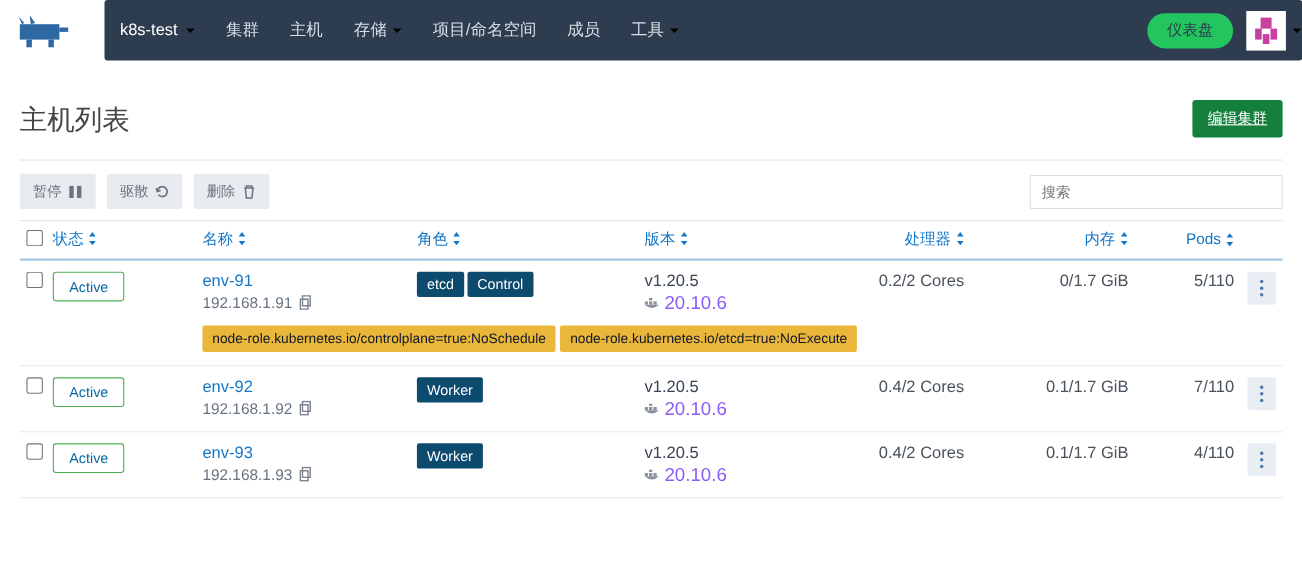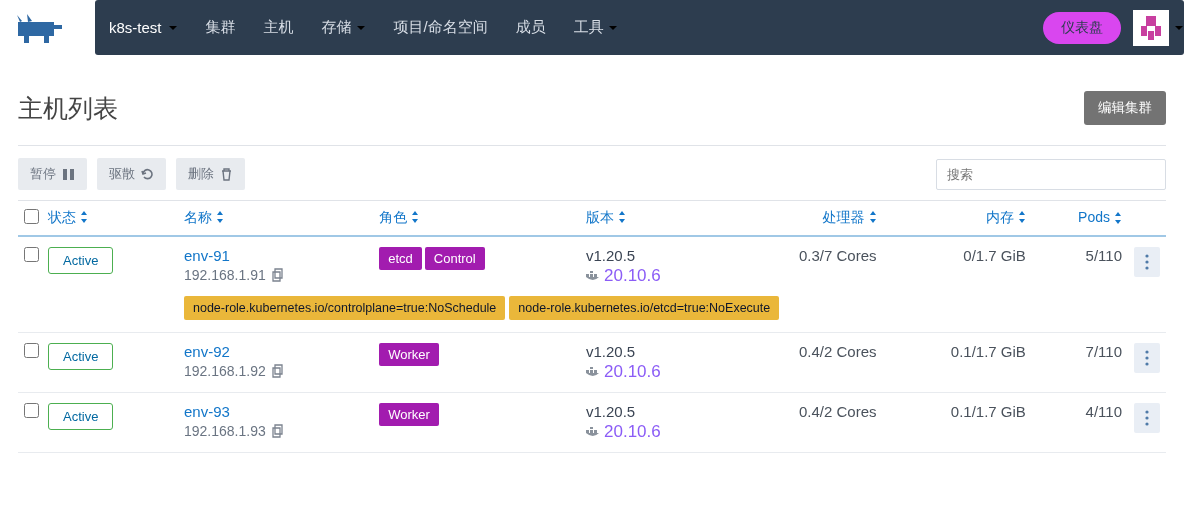--- a/index.html
+++ b/index.html
@@ -4,30 +4,30 @@
 <style>
 * { box-sizing: border-box; margin: 0; padding: 0; }
 body { font-family: -apple-system, BlinkMacSystemFont, "Segoe UI", Helvetica, Arial, sans-serif; background: #fff; color: #333; width: 1184px; }
 
 .hdr { display: flex; align-items: stretch; height: 55px; }
 .logo-box { width: 95px; display: flex; align-items: center; justify-content: center; }
 .navbar { flex: 1; background: #2d3d4f; display: flex; align-items: center; padding: 0 0; border-radius: 3px; }
 .cluster-sel { color: #fff; font-size: 15px; padding: 0 14px; display: flex; align-items: center; gap: 6px; cursor: pointer; }
 .nav-item { color: #d8dee6; font-size: 15px; padding: 0 14px; height: 55px; display: flex; align-items: center; gap: 4px; cursor: pointer; }
 .nav-spacer { flex: 1; }
-.dash-btn { background: #d946ef; color: #2d3d4f; border-radius: 18px; padding: 7px 18px; font-size: 14px; cursor: pointer; margin-right: 12px; font-family: Liberation Mono, monospace; }
+.dash-btn { background: #22c55e; color: #2d3d4f; border-radius: 18px; padding: 7px 18px; font-size: 14px; cursor: pointer; margin-right: 12px; font-family: Liberation Mono, monospace; }
 .user-dd { display: flex; align-items: center; gap: 5px; cursor: pointer; }
 .avatar { width: 36px; height: 36px; background: #fff; display: flex; align-items: center; justify-content: center; }
 .avatar svg { width: 28px; height: 28px; }
 .chev { width: 10px; height: 10px; }
 
 .page { padding: 18px; }
 .title-row { display: flex; align-items: center; justify-content: space-between; margin: 18px 0 20px; }
 .title { font-size: 25px; color: #444; font-weight: 400; }
-.btn-primary { background: #737373; color: #fff; border: none; border-radius: 3px; padding: 8px 14px; font-size: 13.5px; cursor: pointer; }
+.btn-primary { background: #15803d; color: #fff; border: none; border-radius: 3px; padding: 8px 14px; font-size: 13.5px; cursor: pointer; text-decoration: underline; }
 hr.thin { border: none; border-top: 1px solid #e0e3e8; }
 
 .act-row { display: flex; align-items: flex-end; padding: 12px 0 10px; gap: 10px; }
 .grey-btn { background: #e8ebef; color: #6c7480; border: none; border-radius: 2px; padding: 7px 12px; font-size: 13px; display: inline-flex; align-items: center; gap: 6px; cursor: pointer; }
 .grey-btn svg { width: 13px; height: 13px; }
 .search { margin-left: auto; }
 .search input { width: 230px; padding: 7px 10px; border: 1px solid #d8dde4; border-radius: 2px; font-size: 13px; }
 
 table { width: 100%; border-collapse: collapse; }
 th { text-align: left; padding: 8px 6px; font-size: 14px; font-weight: 400; color: #1276c9; border-top: 1px solid #e0e3e8; border-bottom: 2px solid #a0c8e6; white-space: nowrap; }
@@ -36,21 +36,21 @@
 th input[type=checkbox], td input[type=checkbox] { width: 15px; height: 15px; }
 td { padding: 10px 6px; font-size: 14px; border-bottom: 1px solid #e8ebef; vertical-align: top; }
 .right { text-align: right; }
 .ck-col { width: 30px; }
 .status-col { width: 130px; padding-left: 0; }
 .act-col { width: 34px; }
 .badge-active { display: inline-block; border: 1px solid #4caf50; color: #0369a1; border-radius: 3px; padding: 5px 14px; font-size: 13px; }
 .name-link { color: #1276c9; font-size: 15px; }
 .ip { color: #6a7482; font-size: 14px; margin-top: 3px; display: flex; align-items: center; gap: 6px; }
 .copy-icon { width: 14px; height: 14px; fill: #7b838f; cursor: pointer; }
-.role-pill { display: inline-block; background: #a21caf; color: #fff; border-radius: 2px; padding: 4px 9px; font-size: 13px; margin-right: 3px; }
+.role-pill { display: inline-block; background: #0c4a6e; color: #fff; border-radius: 2px; padding: 4px 9px; font-size: 13px; margin-right: 3px; }
 .ver { color: #3a4453; font-size: 15px; }
 .docker { color: #8b5cf6; font-size: 17px; display: flex; align-items: center; gap: 4px; margin-top: 2px; }
 .docker svg { width: 14px; height: 10px; }
 .metric { color: #4a525c; font-size: 15px; }
 .kebab { width: 26px; height: 30px; background: #e9eef5; border-radius: 2px; display: flex; align-items: center; justify-content: center; cursor: pointer; }
 .kebab svg { width: 4px; height: 16px; fill: #4f7aa8; }
 .taint-row td { padding-top: 0; padding-bottom: 12px; }
 .taint { display: inline-block; background: #eab73a; color: #0f172a; padding: 5px 9px; font-size: 12.5px; border-radius: 2px; margin-right: 4px; }
 .no-bot td { border-bottom: none; }
 </style>
@@ -219,21 +219,21 @@
                 <use href="#copy"></use>
               </svg></div>
           </td>
           <td><span class="role-pill">etcd</span><span class="role-pill">Control</span></td>
           <td>
             <div class="ver">v1.20.5</div>
             <div class="docker"><svg viewBox="0 0 14 10">
                 <use href="#docker"></use>
               </svg>20.10.6</div>
           </td>
-          <td class="right"><span class="metric">0.3/7 Cores</span></td>
+          <td class="right"><span class="metric">0.2/2 Cores</span></td>
           <td class="right"><span class="metric">0/1.7 GiB</span></td>
           <td class="right"><span class="metric">5/110</span></td>
           <td class="act-col">
             <div class="kebab">
               <svg viewBox="0 0 4 16">
                 <use href="#dots"></use>
               </svg>
             </div>
           </td>
         </tr>

